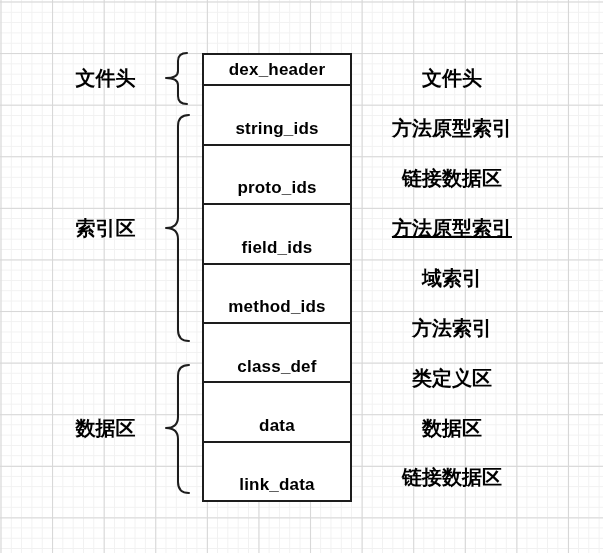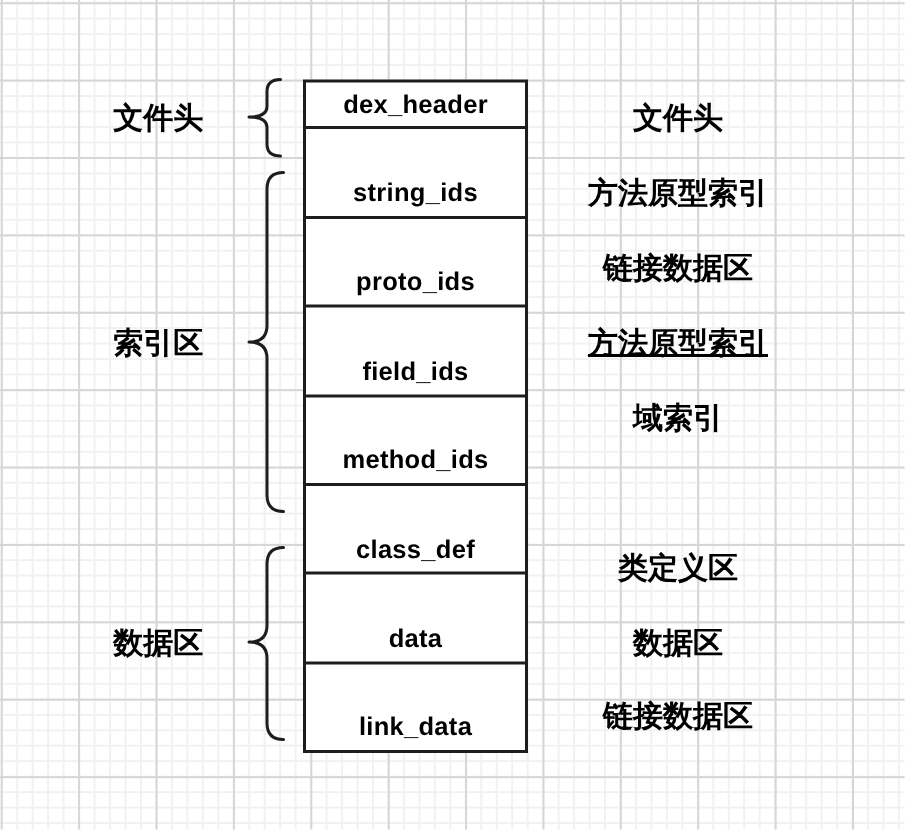--- a/index.html
+++ b/index.html
@@ -79,17 +79,18 @@
     <div class="box-row">class_def</div>
     <div class="box-row">data</div>
     <div class="box-row">link_data</div>
   </div>
 
   <div class="right-label" id="rl-0">文件头</div>
   <div class="right-label" id="rl-1">方法原型索引</div>
   <div class="right-label" id="rl-2">链接数据区</div>
   <div class="right-label" id="rl-3">方法原型索引</div>
   <div class="right-label" id="rl-4">域索引</div>
+  <div class="right-label" id="rl-5">方法索引</div>
   <div class="right-label" id="rl-6">类定义区</div>
   <div class="right-label" id="rl-7">数据区</div>
   <div class="right-label" id="rl-8">链接数据区</div>
 
 </div>
 
 </body></html>

